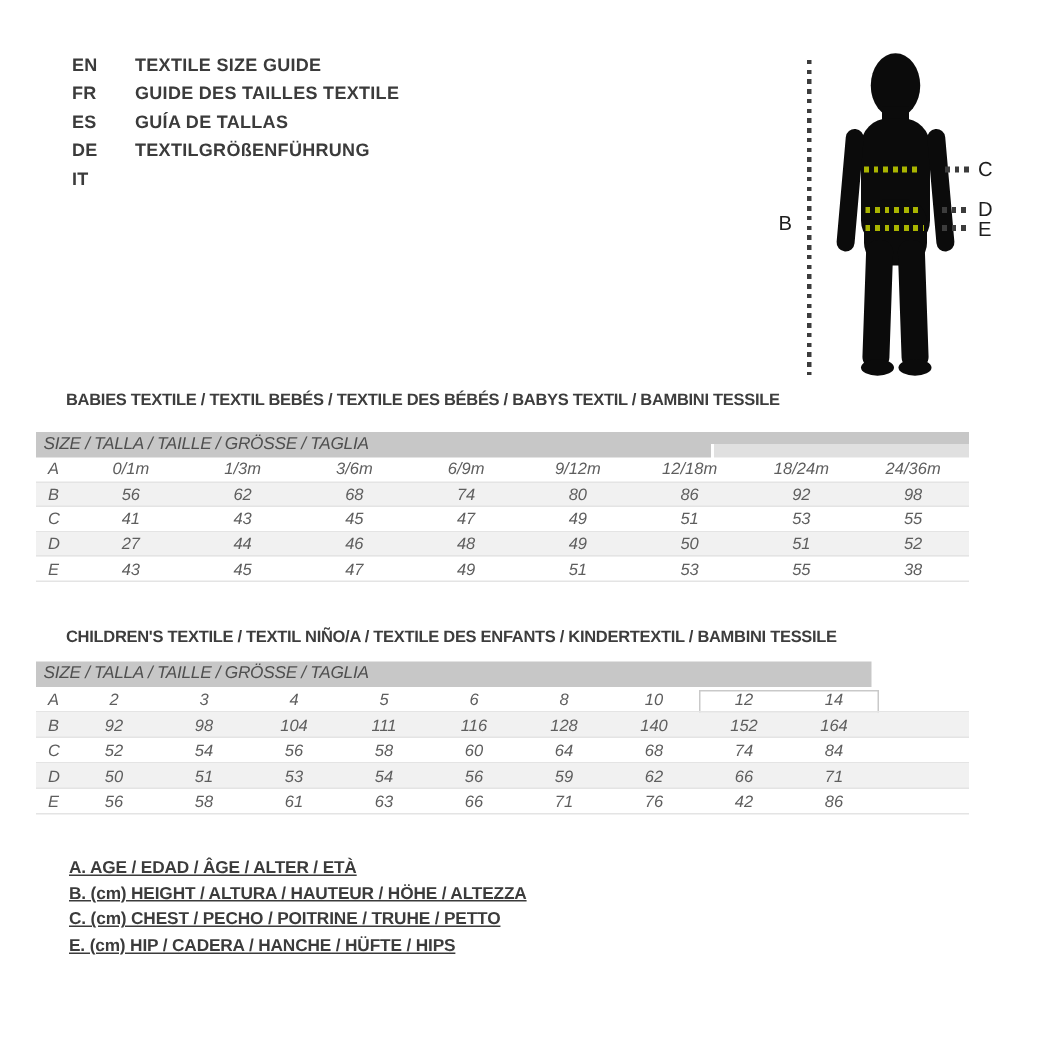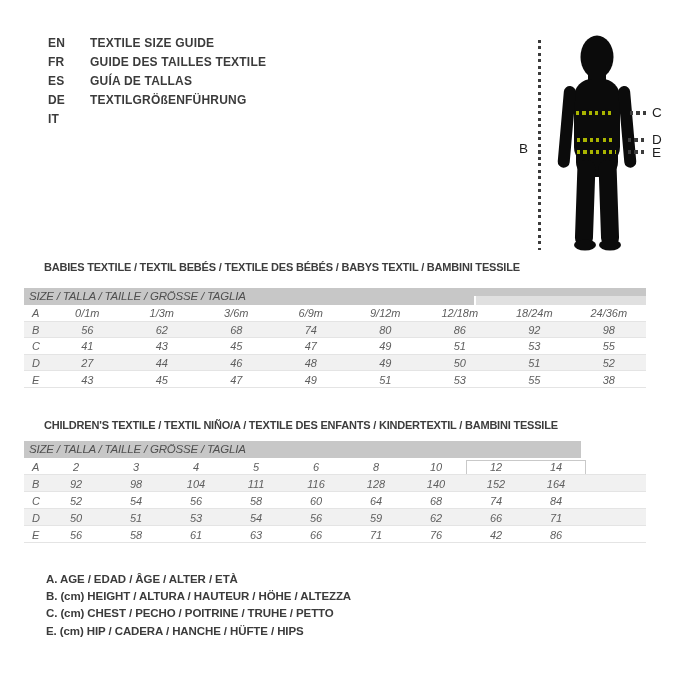--- a/index.html
+++ b/index.html
@@ -35,21 +35,21 @@
   .t-label{padding-left:8px;}
   .t-cell{text-align:center;}
   .hl-babies{position:absolute;left:450px;top:8px;width:172px;height:14px;
              background:rgba(255,255,255,.45);border-left:2px solid rgba(255,255,255,.95);}
   .hl-children{position:absolute;left:442px;top:19px;width:120px;height:16px;
                background:#ffffff;border:1px solid #c9c9c9;box-sizing:border-box;}
 
   
   .legend{position:absolute;left:46px;top:570px;}
   .legend-item{height:17.4px;font-size:11.5px;font-weight:700;color:#3b3b3b;
-               letter-spacing:-.1px;display:flex;align-items:center;}
+               letter-spacing:-.1px;display:flex;align-items:center;text-decoration:underline;}
 </style>
 </head>
 <body>
 
 <div class="canvas">
 
   <div class="langs">
       <div class="lang-row">
         <span class="lang-code">EN</span>
         <span class="lang-label">TEXTILE SIZE GUIDE</span>

